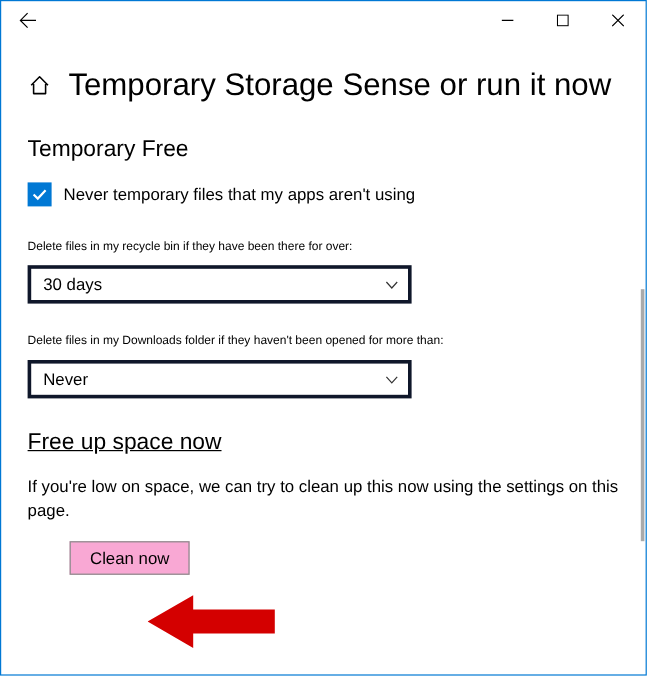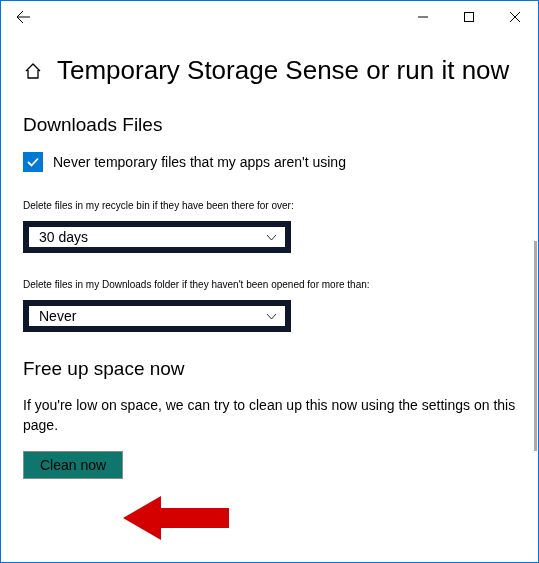--- a/index.html
+++ b/index.html
@@ -67,57 +67,58 @@
     .chk {
       width: 20px; height: 20px;
       background: #0078d4;
       display: flex; align-items: center; justify-content: center;
       cursor: pointer;
     }
     .chk svg { display: block; }
     .chk-label { font-size: 14px; }
     .field-label { font-size: 10px; margin-bottom: 10px; }
     .combo {
-      width: 268px;
+      width: 320px;
       height: 32px;
-      border: 6px solid #0f172a;
+      border: 3px solid #0f172a;
       display: flex;
       align-items: center;
       justify-content: space-between;
       padding: 0 8px 0 10px;
       font-size: 14px;
       cursor: pointer;
       margin-bottom: 26px;
       background: #fff;
     }
     .chev { width: 11px; height: 11px; }
     .desc { font-size: 14px; line-height: 1.4; margin-bottom: 16px; }
     .action-btn {
       border: 1px solid #8a8a8a;
-      background: #0f766e;
+      background: #f9a8d4;
       padding: 5px 16px;
       font-size: 14px;
       font-family: inherit;
       cursor: pointer;
+      margin-left: 35px;
     }
     .scrollbar-ind {
       position: absolute;
       right: 1px;
       top: 240px;
       width: 3px;
       height: 210px;
       background: #aaa;
     }
     .annotation-arrow {
       position: absolute;
       left: 122px;
       top: 492px;
       pointer-events: none;
     }
-    .sec2 { margin-top: 10px; }
+    .sec2 { margin-top: 10px; text-decoration: underline; }
   </style>
 </head>
 <body>
 
 <div class="titlebar">
   <div class="back-btn">
     <svg width="16" height="16" viewBox="0 0 16 16">
         <path d="M8 2 L2 8 L8 14 M2 8 H15" stroke="#000" stroke-width="1" fill="none"></path>
       </svg>
   </div>
@@ -141,21 +142,21 @@
 </div>
 
 <div class="content">
   <div class="page-header">
     <svg class="home-icon" viewBox="0 0 20 20">
         <path d="M3 10 L10 3 L17 10 M5 9 V17 H15 V9" stroke="#000" stroke-width="1.3" fill="none" stroke-linejoin="round"></path>
       </svg>
     <div class="page-title">Temporary Storage Sense or run it now</div>
   </div>
 
-  <div class="section-h">Downloads Files</div>
+  <div class="section-h">Temporary Free</div>
 
   <div class="checkbox-row">
     <div class="chk">
       <svg width="14" height="14" viewBox="0 0 14 14">
           <path d="M2 7 L5.5 10.5 L12 3.5" stroke="#fff" stroke-width="1.8" fill="none"></path>
         </svg>
     </div>
     <div class="chk-label">Never temporary files that my apps aren't using</div>
   </div>
 

